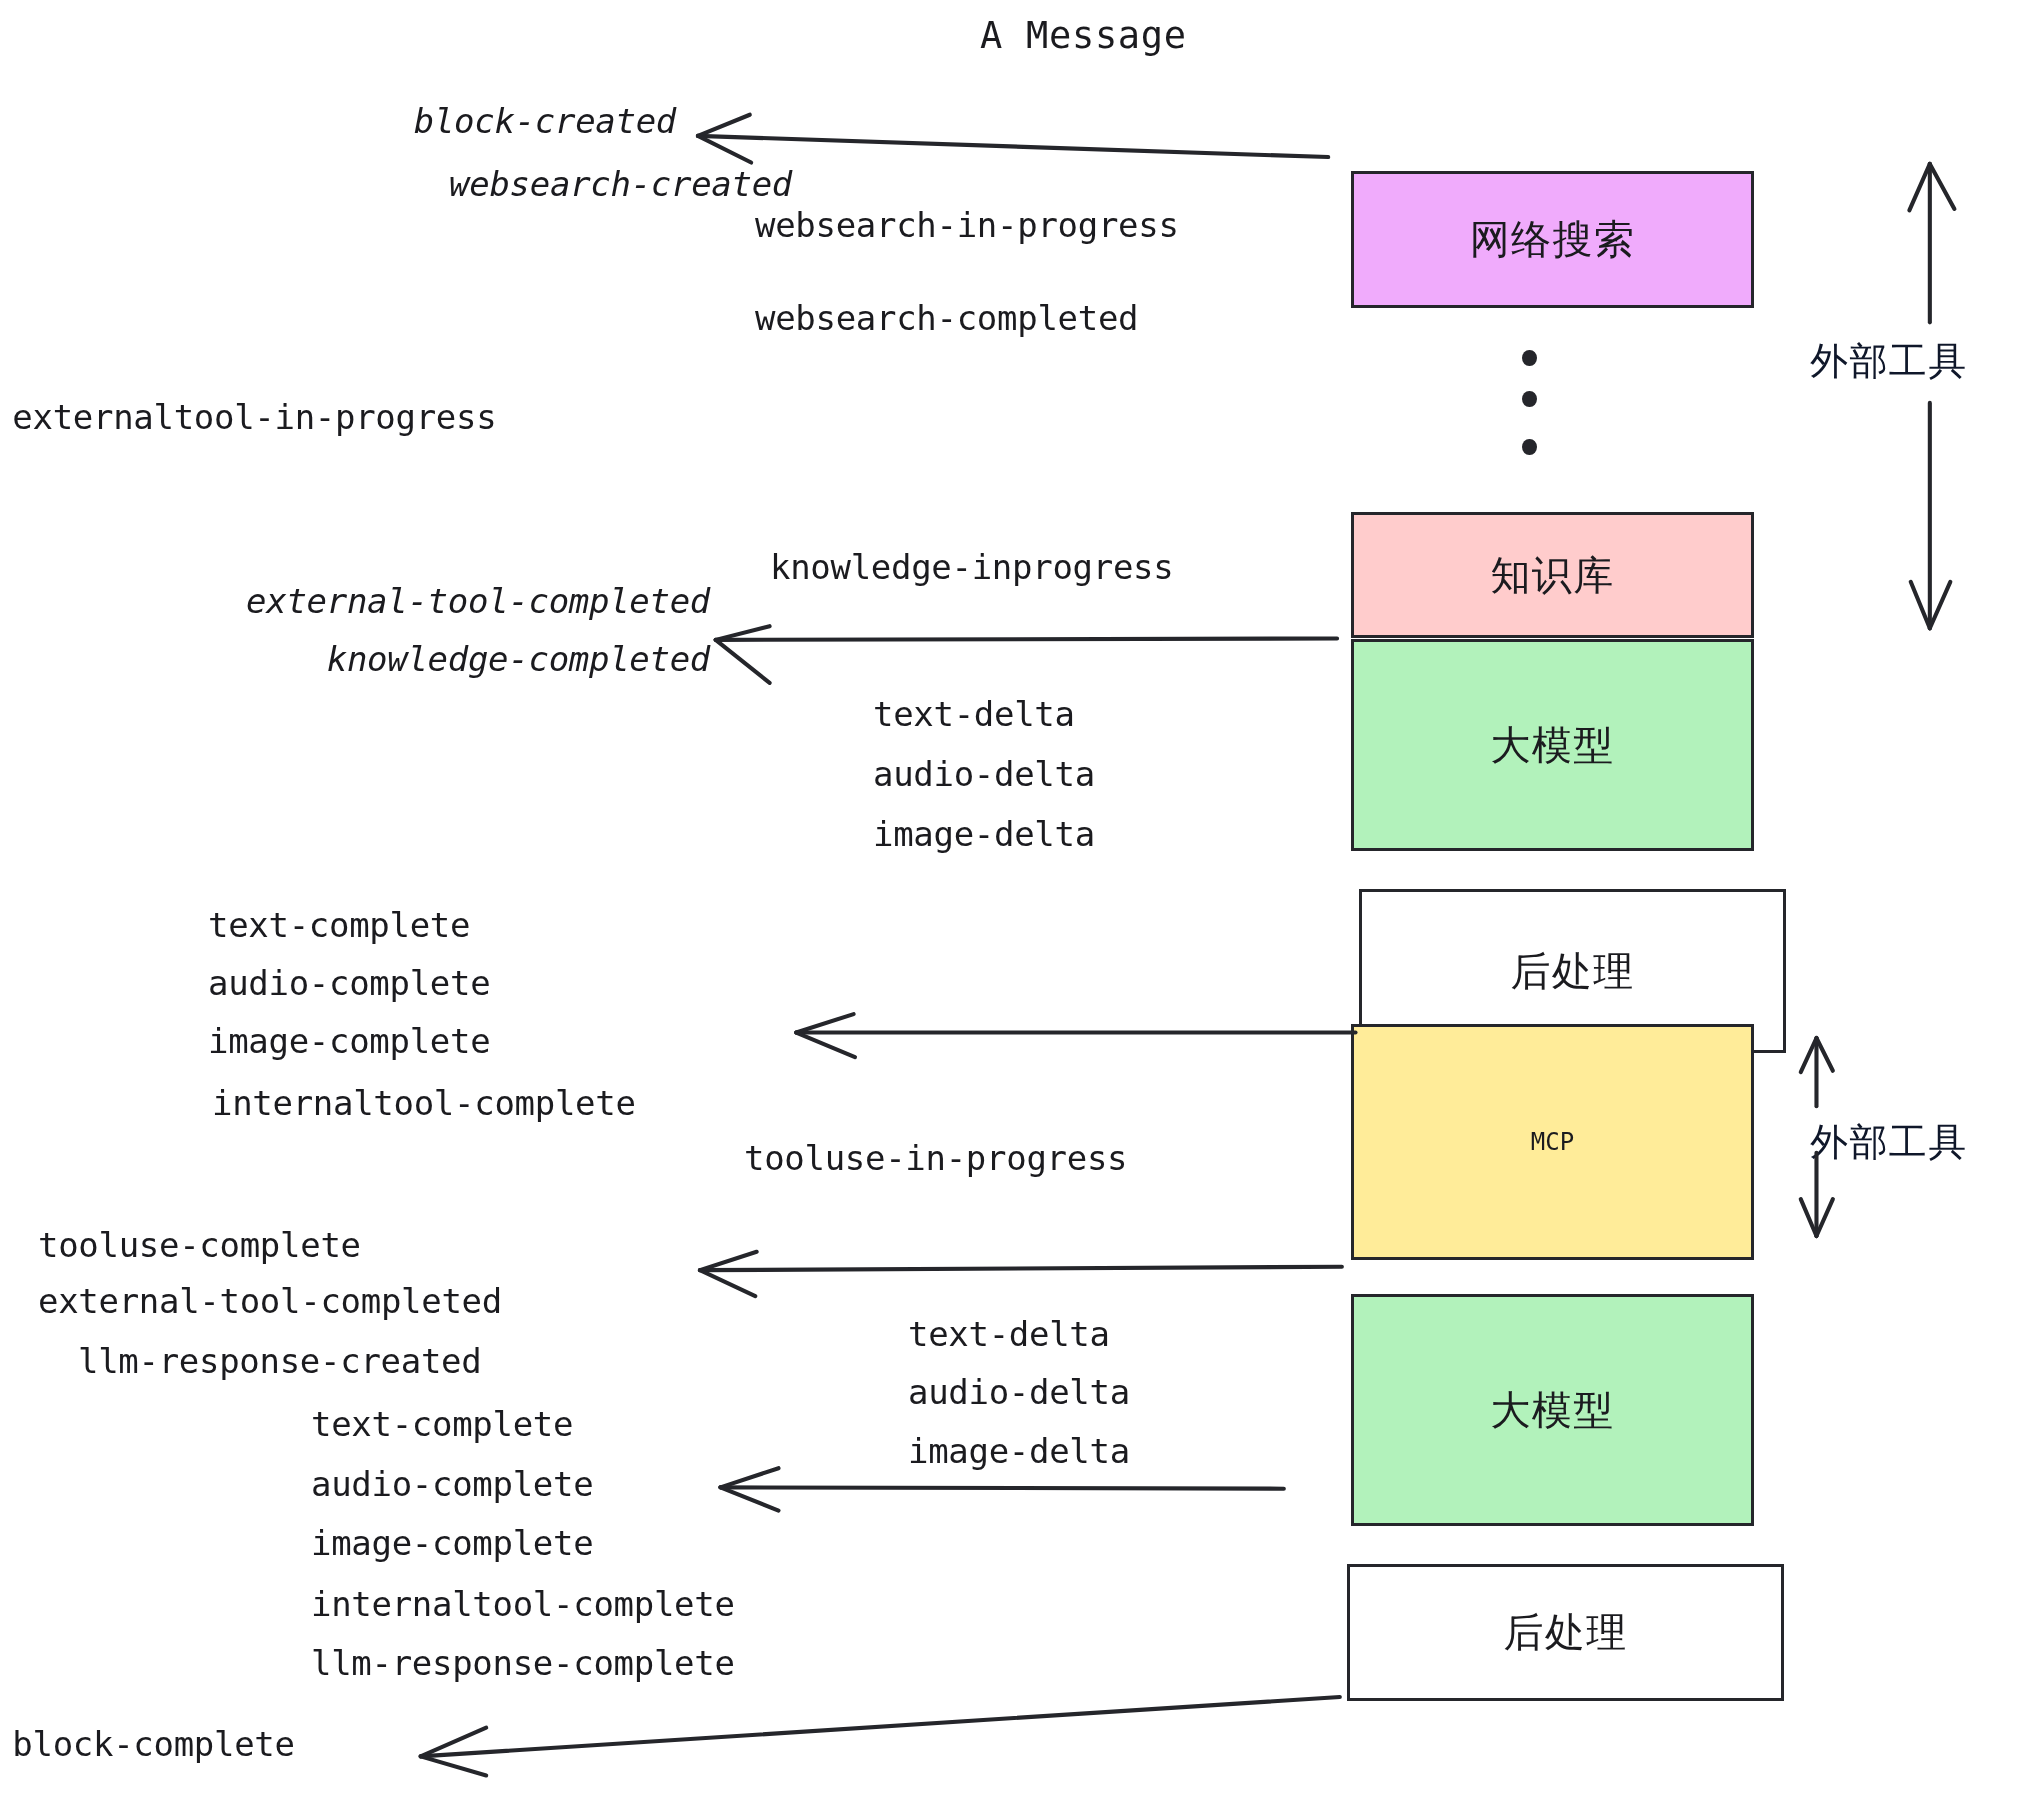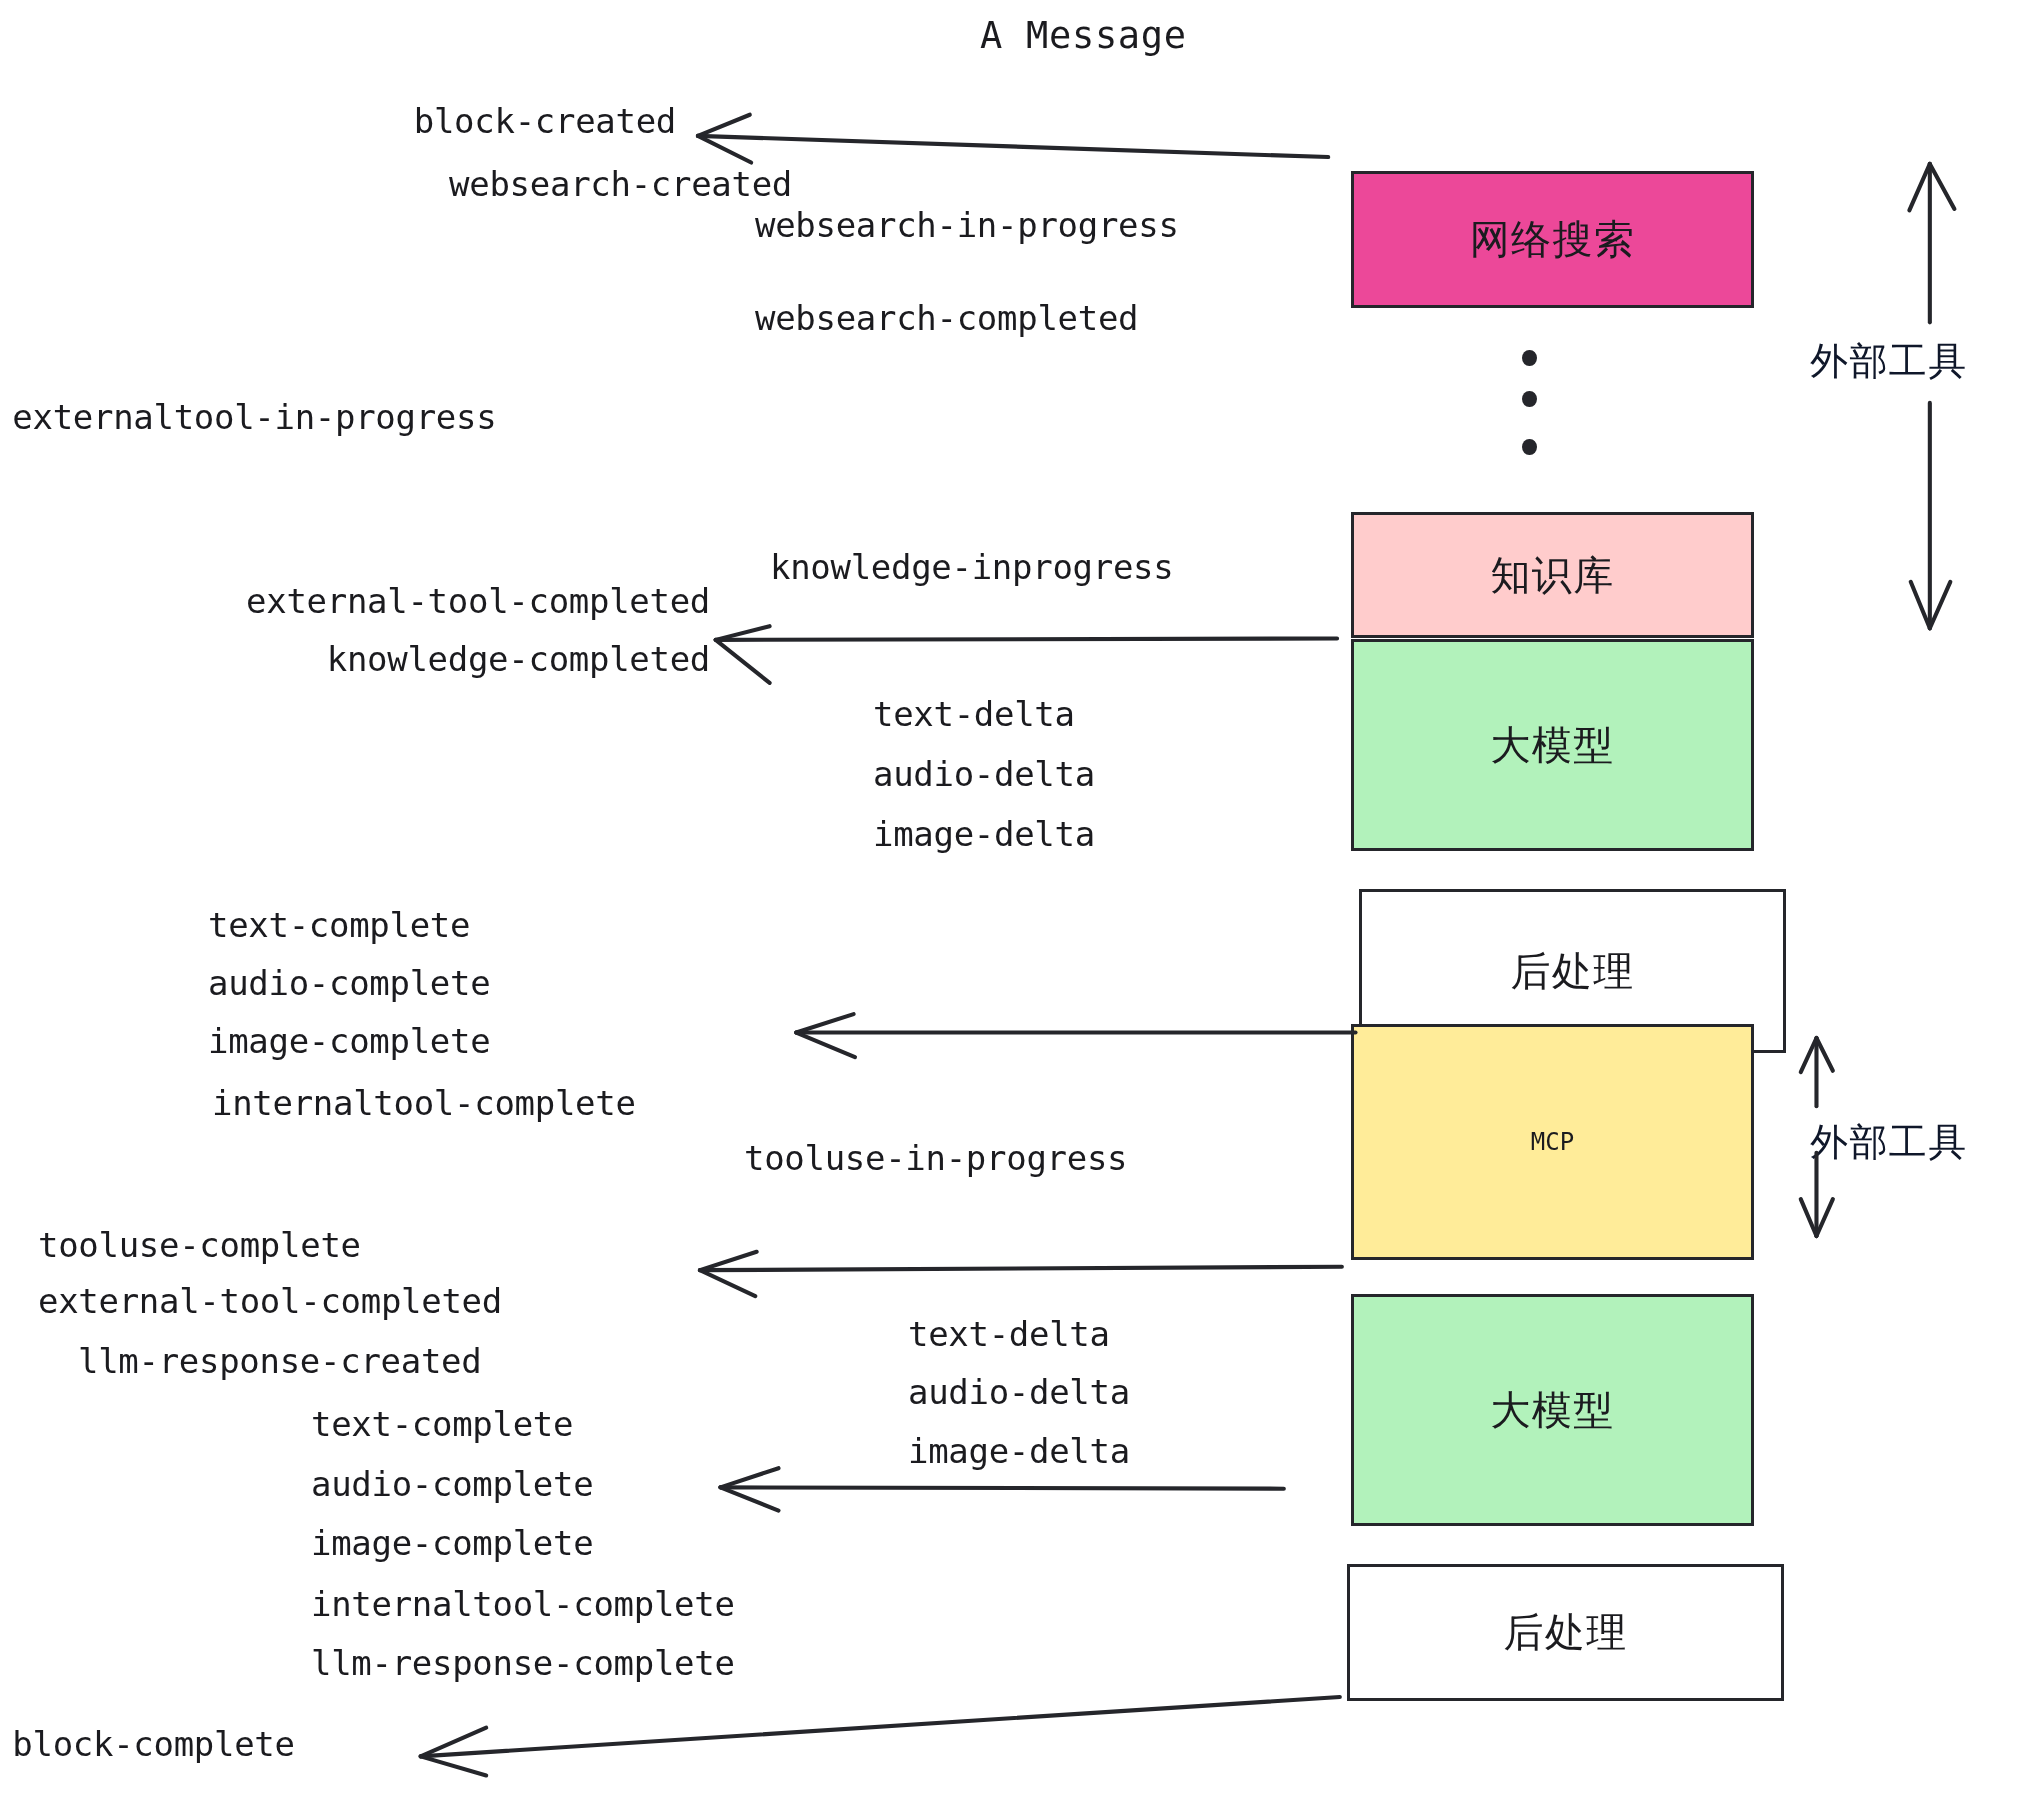--- a/index.html
+++ b/index.html
@@ -18,21 +18,21 @@
   
   .ev {
     position: absolute;
     font-family: "DejaVu Sans Mono", "Liberation Mono", monospace;
     font-size: 34px;
     line-height: 1;
     color: #1b1b1f;
     white-space: nowrap;
     letter-spacing: -0.3px;
   }
-  .ev.r { transform: translateX(-100%); }
+  .ev.r { transform: translateX(-100%); font-style: italic; }
   .title {
     position: absolute;
     font-family: "DejaVu Sans Mono", "Liberation Mono", monospace;
     font-size: 37px;
     color: #1b1b1f;
     white-space: nowrap;
     letter-spacing: 0.7px;
   }
   .cjk {
     position: absolute;
@@ -79,21 +79,21 @@
     pointer-events: none;
   }
 </style>
 </head>
 <body>
 
 <div id="stage">
 
   <div class="title" style="left:980px; top:13.7px;">A Message</div>
 
-  <div class="box" style="left:1351px; top:171px; width:403px; height:137px; background:#ec4899;">
+  <div class="box" style="left:1351px; top:171px; width:403px; height:137px; background:#f0abfc;">
     <span class="boxlabel">网络搜索</span>
   </div>
 
   <div class="box" style="left:1351px; top:512px; width:403px; height:126px; background:#ffcccc;">
     <span class="boxlabel">知识库</span>
   </div>
 
   <div class="box" style="left:1351px; top:639px; width:403px; height:212px; background:#b2f2bb;">
     <span class="boxlabel">大模型</span>
   </div>

